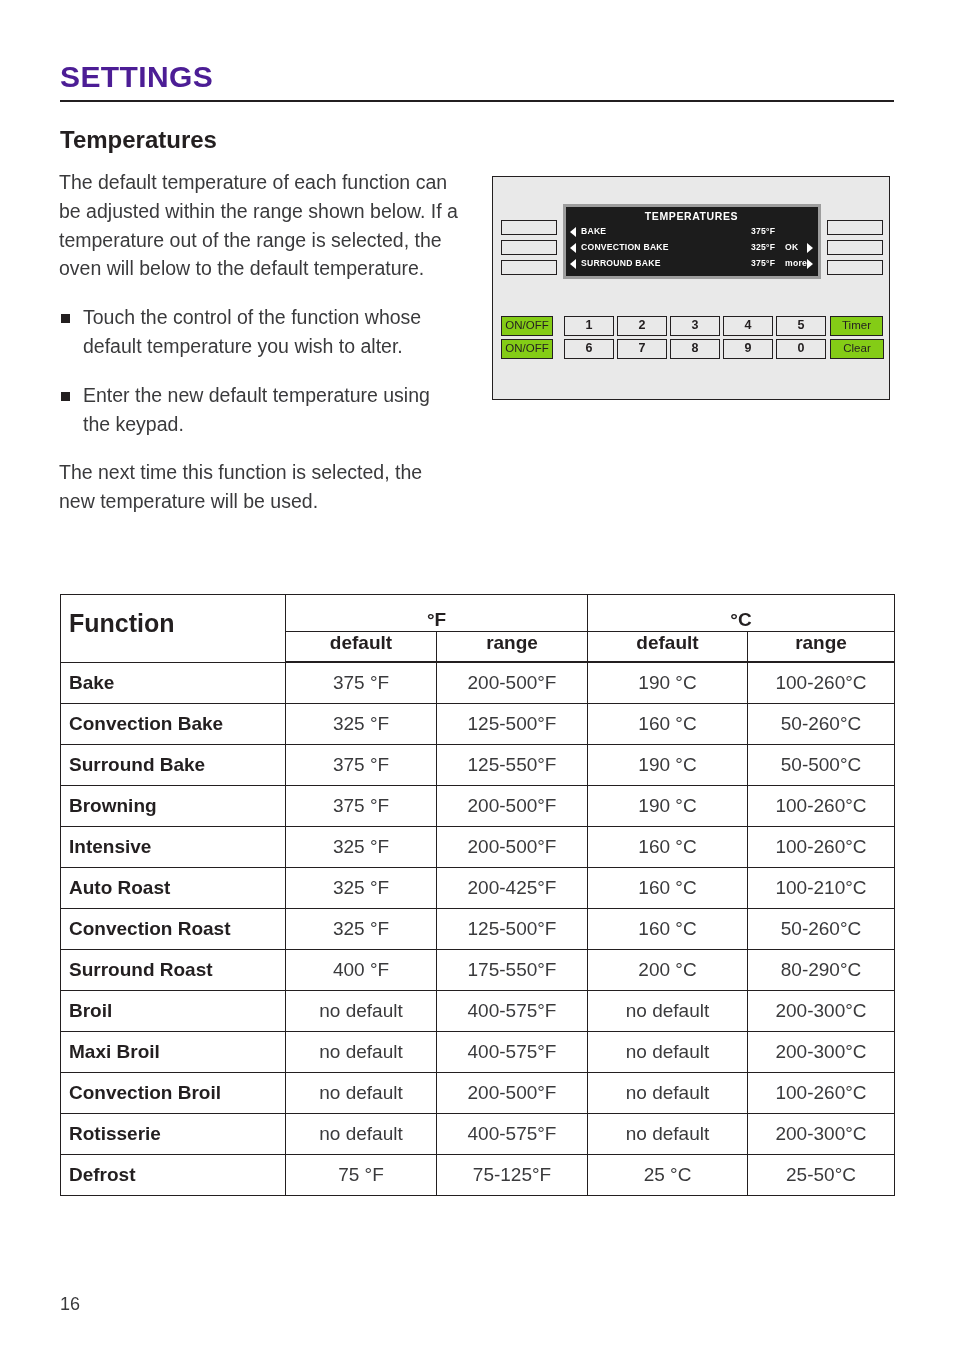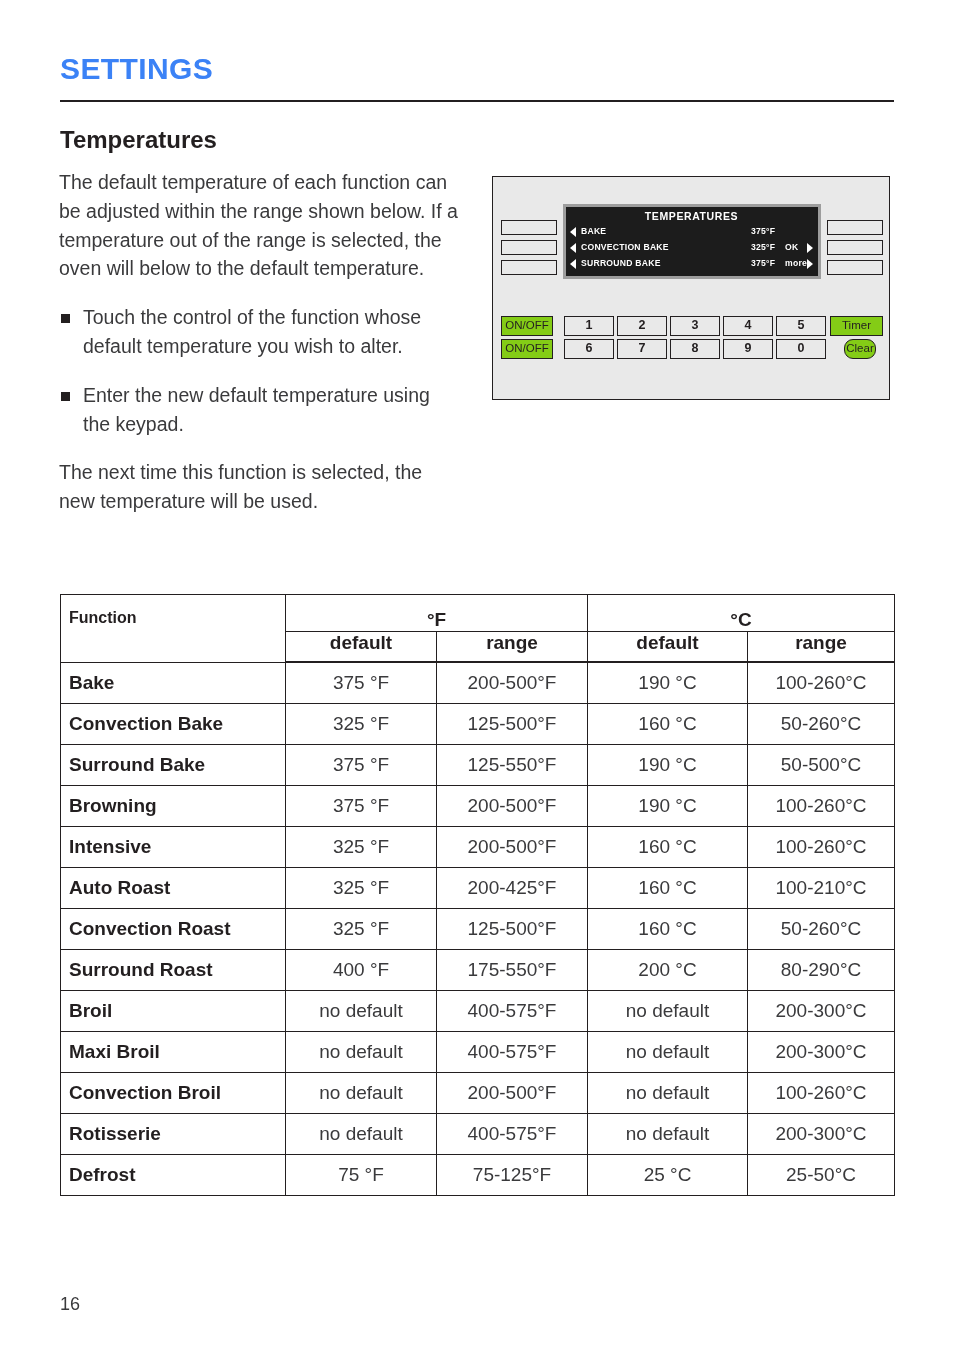--- a/index.html
+++ b/index.html
@@ -14,25 +14,25 @@
     position: relative;
     font-family: "Liberation Sans", sans-serif;
     color: #231f20;
     overflow: hidden;
   }
 
   
   #page-title {
     position: absolute;
     left: 60px;
-    top: 52px;
+    top: 60px;
     font-size: 30px;
     font-weight: bold;
     letter-spacing: 0.4px;
-    color: #3b82f6;
+    color: #4c1d95;
   }
   #title-rule {
     position: absolute;
     left: 60px;
     top: 100px;
     width: 834px;
     height: 2px;
     background: #231f20;
   }
 
@@ -181,21 +181,21 @@
   }
   #temp-table td, #temp-table th {
     border: 1.4px solid #231f20;
     padding: 0;
     margin: 0;
   }
   .hdr-func {
     text-align: left;
     vertical-align: top;
     padding: 14px 0 0 8px !important;
-    font-size: 16px;
+    font-size: 25px;
     font-weight: bold;
     color: #231f20;
   }
   .hdr-unit {
     text-align: center;
     vertical-align: top;
     padding: 14px 0 0 0 !important;
     font-size: 19px;
     font-weight: bold;
     color: #231f20;
@@ -307,21 +307,21 @@
   <div class="num-btn" style="left:230px; top:139px;">4</div>
   <div class="num-btn" style="left:283px; top:139px;">5</div>
 
   <div class="num-btn" style="left:71px;  top:162px;">6</div>
   <div class="num-btn" style="left:124px; top:162px;">7</div>
   <div class="num-btn" style="left:177px; top:162px;">8</div>
   <div class="num-btn" style="left:230px; top:162px;">9</div>
   <div class="num-btn" style="left:283px; top:162px;">0</div>
 
   <div class="fn-btn" style="left:337px; top:139px; width:53px;">Timer</div>
-  <div class="fn-btn" style="left:351px; top:162px; width:32px;border-radius:9px;">Clear</div>
+  <div class="fn-btn" style="left:337px; top:162px; width:54px;">Clear</div>
 </div>
 
 <table id="temp-table">
   <colgroup>
     <col style="width:225px">
     <col style="width:151px">
     <col style="width:151px">
     <col style="width:160px">
     <col style="width:147px">
   </colgroup>

